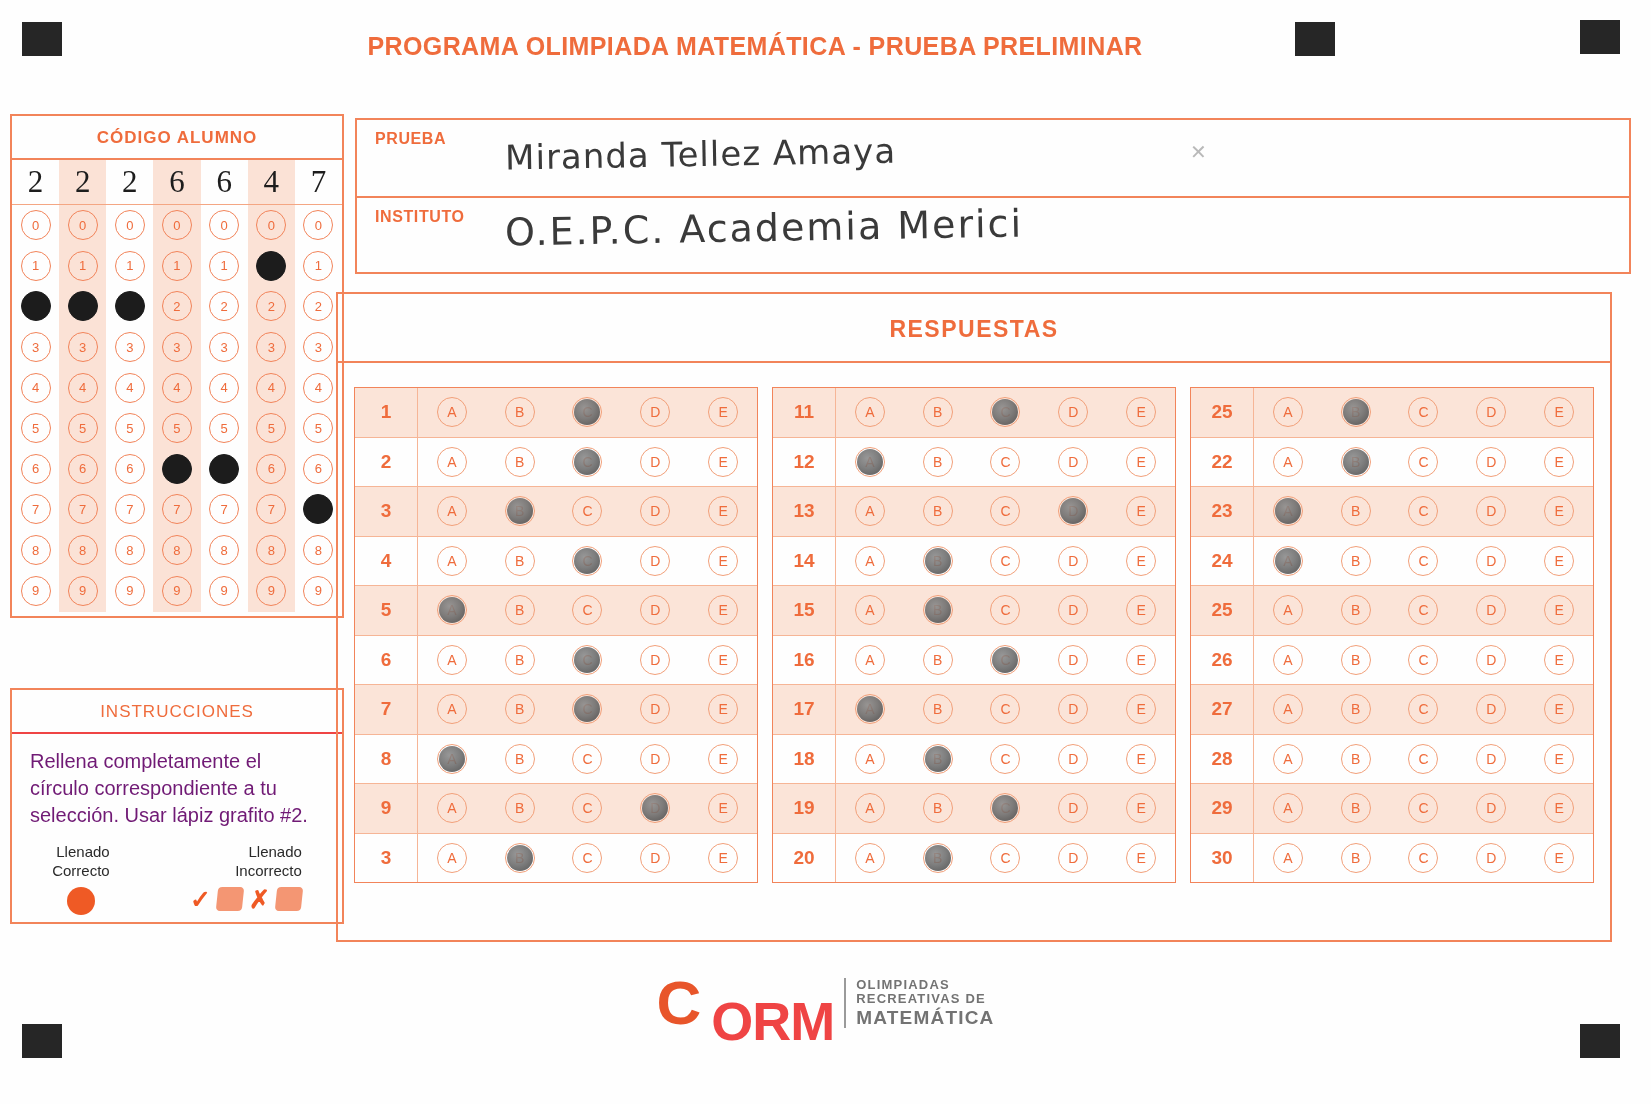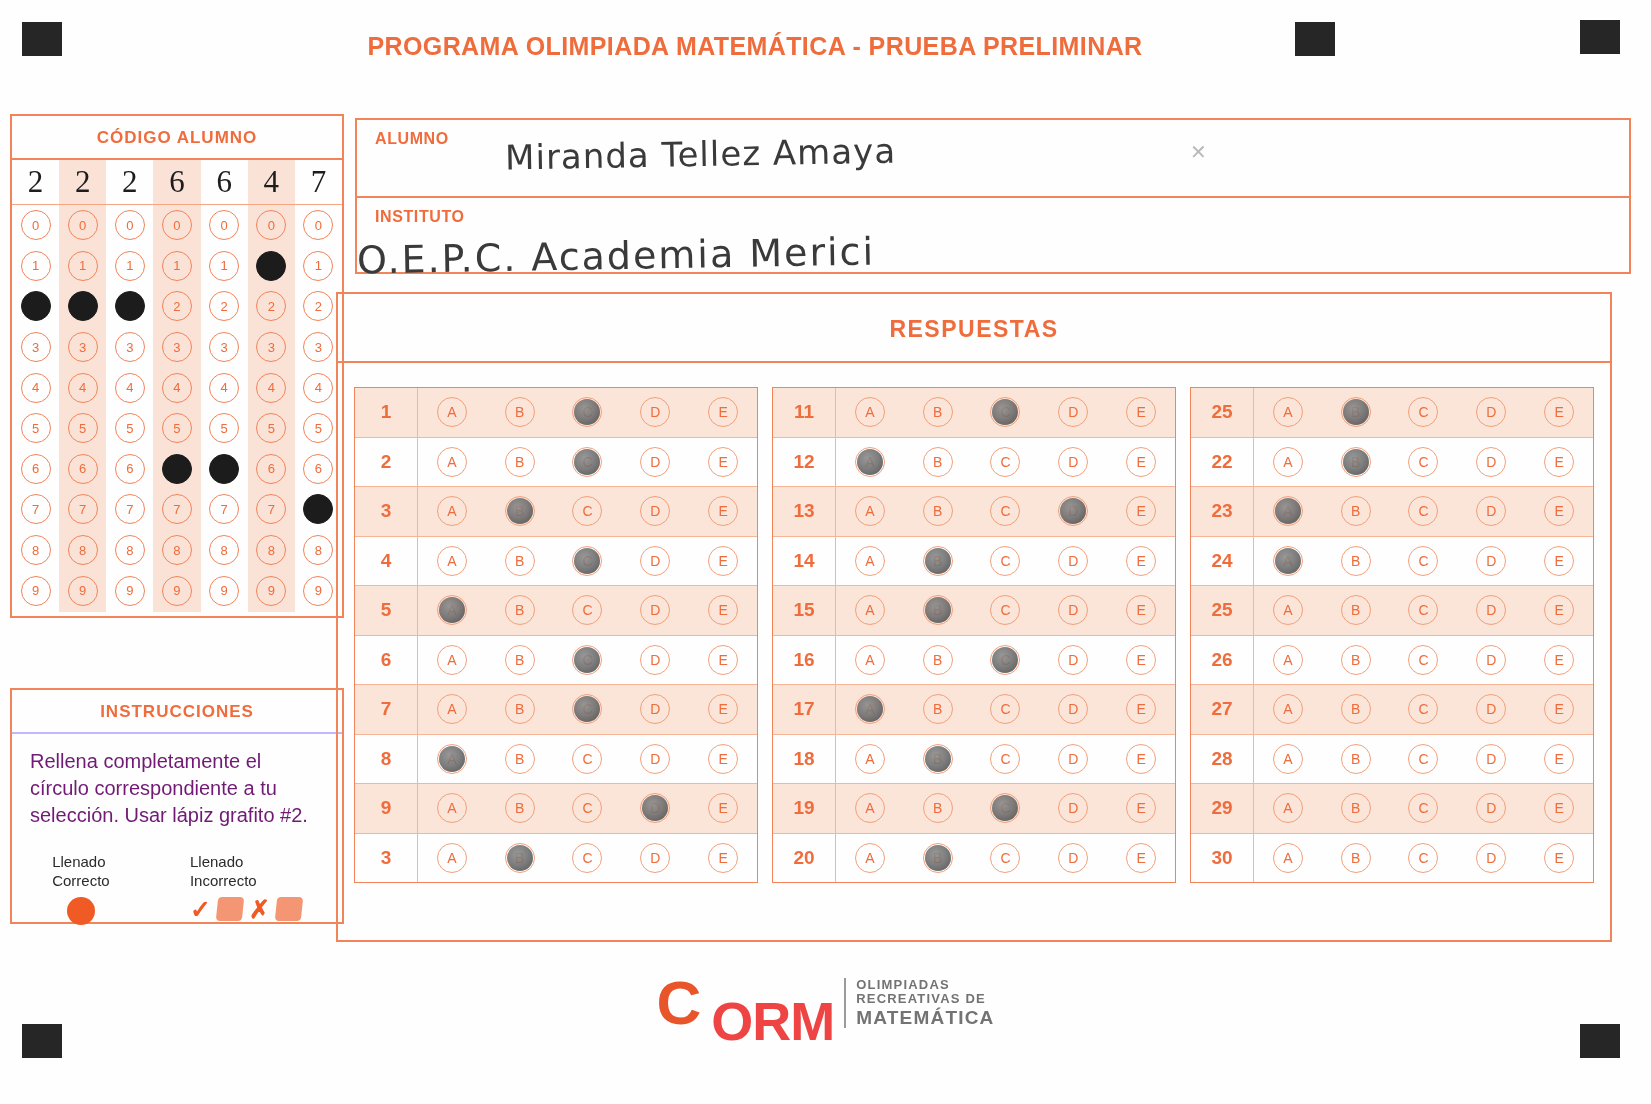--- a/index.html
+++ b/index.html
@@ -110,37 +110,37 @@
     position: absolute;
     left: 10px;
     top: 688px;
     width: 330px;
     height: 232px;
     border: 2px solid #f2845a;
   }
   .instr-title {
     text-align: center;
     font-size: 17px;
-    font-weight: bold;
+    font-weight: normal;
     letter-spacing: 1px;
     padding: 12px 0 10px;
     color: #ef6c3c;
-    border-bottom: 2px solid #c4b5fd;
+    border-bottom: 2px solid #ef4444;
   }
   .instr-text {
     padding: 14px 18px 0 18px;
     font-size: 20px;
     line-height: 1.35;
     color: #701a75;
   }
   .instr-examples {
     display: flex;
     justify-content: space-around;
-    margin-top: 24px;
-    text-align: left;
+    margin-top: 14px;
+    text-align: right;
     font-size: 15px;
     color: #2a2a2a;
   }
   .ex-label { line-height: 1.25; }
   .ex-row { margin-top: 6px; display: flex; justify-content: center; gap: 6px; align-items: center; }
   .dot-correct {
     width: 28px; height: 28px; border-radius: 50%;
     background: #ef5a25; display: inline-block;
   }
   .mark { font-size: 25px; color: #ef5a25; font-weight: bold; line-height: 1; }
@@ -158,21 +158,21 @@
     width: 1272px;
     height: 152px;
     border: 2px solid #f2845a;
   }
   .ident-row {
     height: 76px;
     display: flex;
     align-items: flex-start;
     position: relative;
   }
-  .ident-row + .ident-row { border-top: 2px solid #f2845a; flex-direction: column; }
+  .ident-row + .ident-row { border-top: 2px solid #f2845a; }
   .ident-label {
     font-size: 16px;
     font-weight: bold;
     letter-spacing: .6px;
     color: #ef6c3c;
     padding: 10px 0 0 18px;
     width: 130px;
     flex: none;
   }
   .hand {
@@ -431,21 +431,21 @@
           <span class="smudge"></span>
           <span class="mark">✗</span>
           <span class="smudge"></span>
         </div>
       </div>
     </div>
   </div>
 
   <div class="ident-box">
     <div class="ident-row">
-      <div class="ident-label">ALUMNO</div>
+      <div class="ident-label">PRUEBA</div>
       <div class="hand">Miranda Tellez Amaya</div>
     </div>
     <div class="ident-row">
       <div class="ident-label">INSTITUTO</div>
       <div class="hand big">O.E.P.C. Academia Merici</div>
     </div>
   </div>
   <div class="stray">✕</div>
 
   <div class="resp-box">

